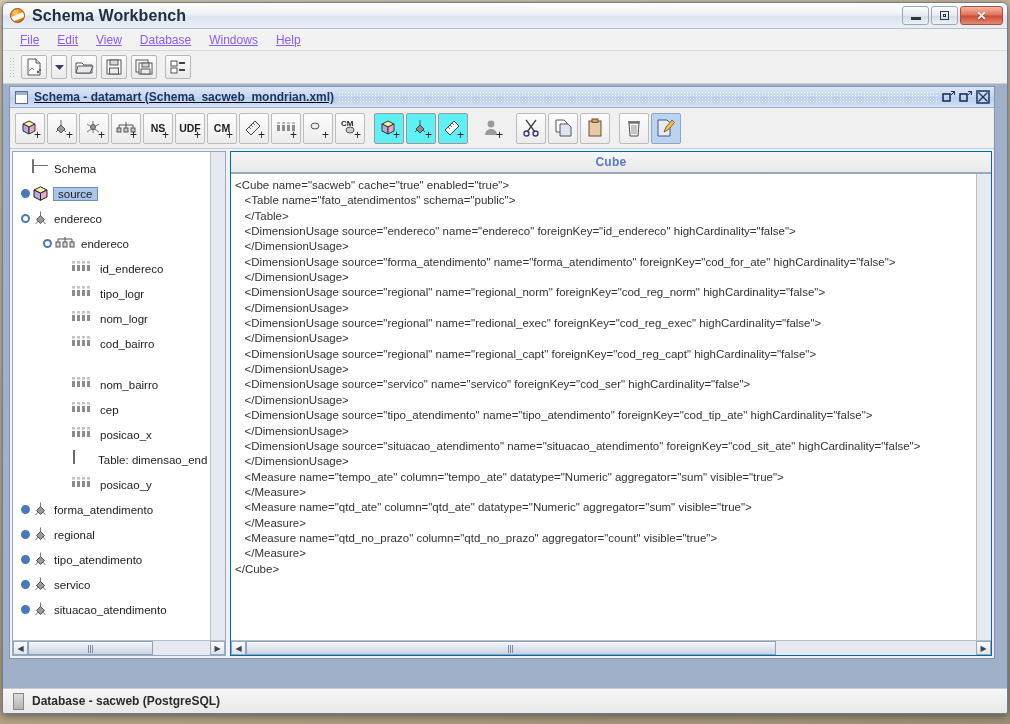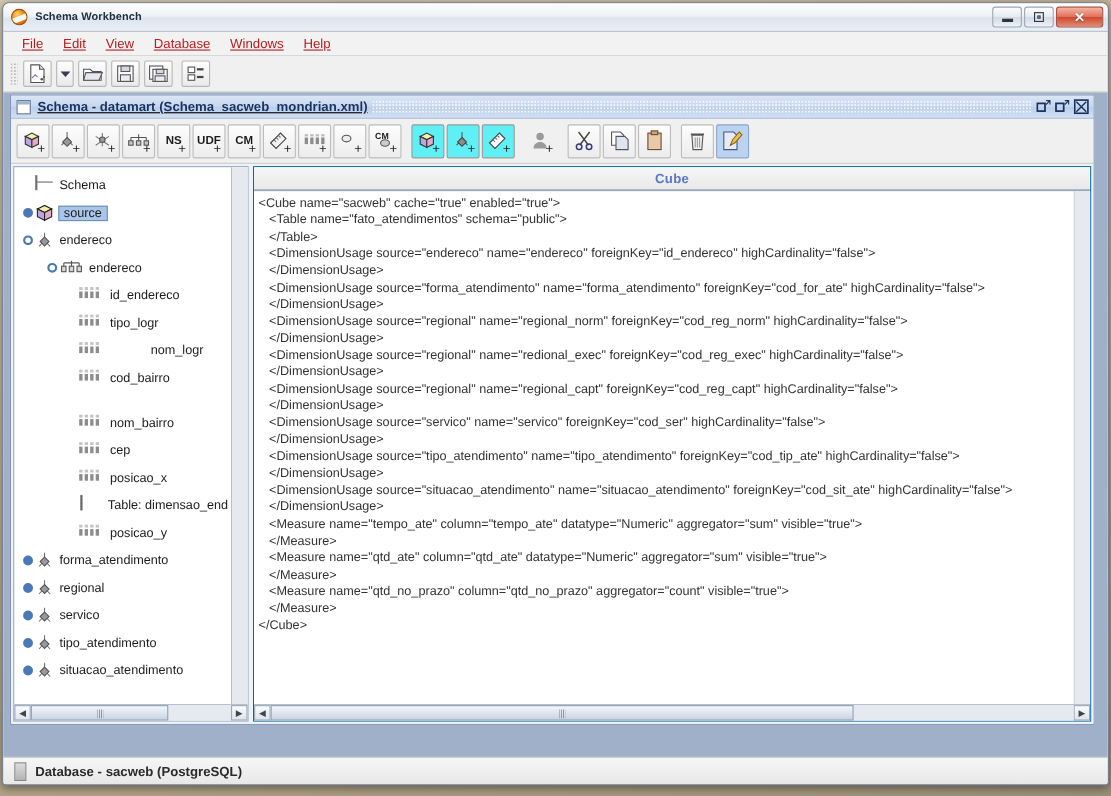--- a/index.html
+++ b/index.html
@@ -29,21 +29,21 @@
   
   #titlebar {
     height: 26px; flex: 0 0 26px;
     background: linear-gradient(180deg,#fdfdfd 0%,#eef2f7 45%,#dde4ee 55%,#eaeff6 100%);
     border-bottom: 1px solid #b6c0cf;
     display: flex; align-items: center;
     padding: 0 2px 0 7px;
     position: relative;
   }
   #titlebar .tb-title {
-    font-size: 10px; color: #203040; font-weight: bold;
+    font-size: 16px; color: #203040; font-weight: bold;
     margin-left: 7px; letter-spacing: .1px;
   }
   .app-logo {
     width: 15px; height: 15px; border-radius: 50%;
     background: radial-gradient(circle at 35% 30%, #ffd36b 0%, #f08a1b 45%, #cf5a08 100%);
     position: relative; overflow: hidden;
     border: 1px solid #a04f08;
   }
   .app-logo::after {
     content:""; position:absolute; left:-2px; top:5px;
@@ -69,21 +69,21 @@
   .max-glyph { display:block; width:9px; height:9px; border:1px solid #2a3644; position:relative;}
   .max-glyph::after{content:"";position:absolute;inset:2px;border:1px solid #2a3644;}
   
   #menubar {
     height: 22px; flex: 0 0 22px;
     background: #f2f2f2;
     border-bottom: 1px solid #d8d8d8;
     display: flex; align-items: center; padding-left: 8px;
   }
   .menu-item {
-    font-size: 12px; color: #b91c1c; padding: 2px 9px; cursor: default;
+    font-size: 12px; color: #8b5cf6; padding: 2px 9px; cursor: default;
   }
   .menu-item u { text-decoration: underline; }
   
   #maintoolbar {
     height: 33px; flex: 0 0 33px;
     background: #f0f0f0;
     border-bottom: 1px solid #cfcfcf;
     display:flex; align-items:center; padding-left: 6px; gap: 0;
   }
   .grip {
@@ -587,56 +587,56 @@
                         <g fill="#c4c4c4">
                             <rect x="1" y="1" width="3" height="2.6"></rect>
                             <rect x="6" y="1" width="3" height="2.6"></rect>
                             <rect x="11" y="1" width="3" height="2.6"></rect>
                             <rect x="16" y="1" width="3" height="2.6"></rect>
                           </g>
                       </svg>
                     </span>
                     <span class="lbl">tipo_logr</span>
                   </div>
-                  <div class="tnode" style="padding-left:52px;gap:37px;">
-                    <span class="ic" style="width:24px;">
-                      <svg width="24" height="13" viewBox="0 0 24 13">
-                        <g fill="#8c8c8c">
-                            <rect x="1" y="5" width="3" height="6"></rect>
-                            <rect x="6" y="5" width="3" height="6"></rect>
-                            <rect x="11" y="5" width="3" height="6"></rect>
-                            <rect x="16" y="5" width="3" height="6"></rect>
-                          </g>
-                        <g fill="#c4c4c4">
-                            <rect x="1" y="1" width="3" height="2.6"></rect>
-                            <rect x="6" y="1" width="3" height="2.6"></rect>
-                            <rect x="11" y="1" width="3" height="2.6"></rect>
-                            <rect x="16" y="1" width="3" height="2.6"></rect>
-                          </g>
-                      </svg>
-                    </span>
-                    <span class="lbl">nom_logr</span>
-                  </div>
                   <div class="tnode" style="padding-left:52px;">
                     <span class="ic" style="width:24px;">
                       <svg width="24" height="13" viewBox="0 0 24 13">
                         <g fill="#8c8c8c">
                             <rect x="1" y="5" width="3" height="6"></rect>
                             <rect x="6" y="5" width="3" height="6"></rect>
                             <rect x="11" y="5" width="3" height="6"></rect>
                             <rect x="16" y="5" width="3" height="6"></rect>
                           </g>
                         <g fill="#c4c4c4">
                             <rect x="1" y="1" width="3" height="2.6"></rect>
                             <rect x="6" y="1" width="3" height="2.6"></rect>
                             <rect x="11" y="1" width="3" height="2.6"></rect>
                             <rect x="16" y="1" width="3" height="2.6"></rect>
                           </g>
                       </svg>
                     </span>
+                    <span class="lbl">nom_logr</span>
+                  </div>
+                  <div class="tnode" style="padding-left:52px;">
+                    <span class="ic" style="width:24px;">
+                      <svg width="24" height="13" viewBox="0 0 24 13">
+                        <g fill="#8c8c8c">
+                            <rect x="1" y="5" width="3" height="6"></rect>
+                            <rect x="6" y="5" width="3" height="6"></rect>
+                            <rect x="11" y="5" width="3" height="6"></rect>
+                            <rect x="16" y="5" width="3" height="6"></rect>
+                          </g>
+                        <g fill="#c4c4c4">
+                            <rect x="1" y="1" width="3" height="2.6"></rect>
+                            <rect x="6" y="1" width="3" height="2.6"></rect>
+                            <rect x="11" y="1" width="3" height="2.6"></rect>
+                            <rect x="16" y="1" width="3" height="2.6"></rect>
+                          </g>
+                      </svg>
+                    </span>
                     <span class="lbl">cod_bairro</span>
                   </div>
                   <div class="tnode" style="padding-left:52px;margin-top:16px;">
                     <span class="ic" style="width:24px;">
                       <svg width="24" height="13" viewBox="0 0 24 13">
                         <g fill="#8c8c8c">
                             <rect x="1" y="5" width="3" height="6"></rect>
                             <rect x="6" y="5" width="3" height="6"></rect>
                             <rect x="11" y="5" width="3" height="6"></rect>
                             <rect x="16" y="5" width="3" height="6"></rect>
@@ -735,31 +735,31 @@
                     <span class="lbl">regional</span>
                   </div>
                   <div class="tnode" style="padding-left:2px;">
                     <span class="handle closed"></span>
                     <span class="ic">
                       <svg width="17" height="17" viewBox="0 0 17 17">
                         <path d="M8.5 1.5v6M8.5 8.5L3.5 14M8.5 8.5l5 5.5" stroke="#777" fill="none"></path>
                         <path d="M8.5 5.5l4 4-4 4-4-4z" fill="#9a9a9a" stroke="#555"></path>
                       </svg>
                     </span>
-                    <span class="lbl">servico</span>
+                    <span class="lbl">tipo_atendimento</span>
                   </div>
                   <div class="tnode" style="padding-left:2px;">
                     <span class="handle closed"></span>
                     <span class="ic">
                       <svg width="17" height="17" viewBox="0 0 17 17">
                         <path d="M8.5 1.5v6M8.5 8.5L3.5 14M8.5 8.5l5 5.5" stroke="#777" fill="none"></path>
                         <path d="M8.5 5.5l4 4-4 4-4-4z" fill="#9a9a9a" stroke="#555"></path>
                       </svg>
                     </span>
-                    <span class="lbl">tipo_atendimento</span>
+                    <span class="lbl">servico</span>
                   </div>
                   <div class="tnode" style="padding-left:2px;">
                     <span class="handle closed"></span>
                     <span class="ic">
                       <svg width="17" height="17" viewBox="0 0 17 17">
                         <path d="M8.5 1.5v6M8.5 8.5L3.5 14M8.5 8.5l5 5.5" stroke="#777" fill="none"></path>
                         <path d="M8.5 5.5l4 4-4 4-4-4z" fill="#9a9a9a" stroke="#555"></path>
                       </svg>
                     </span>
                     <span class="lbl">situacao_atendimento</span>

